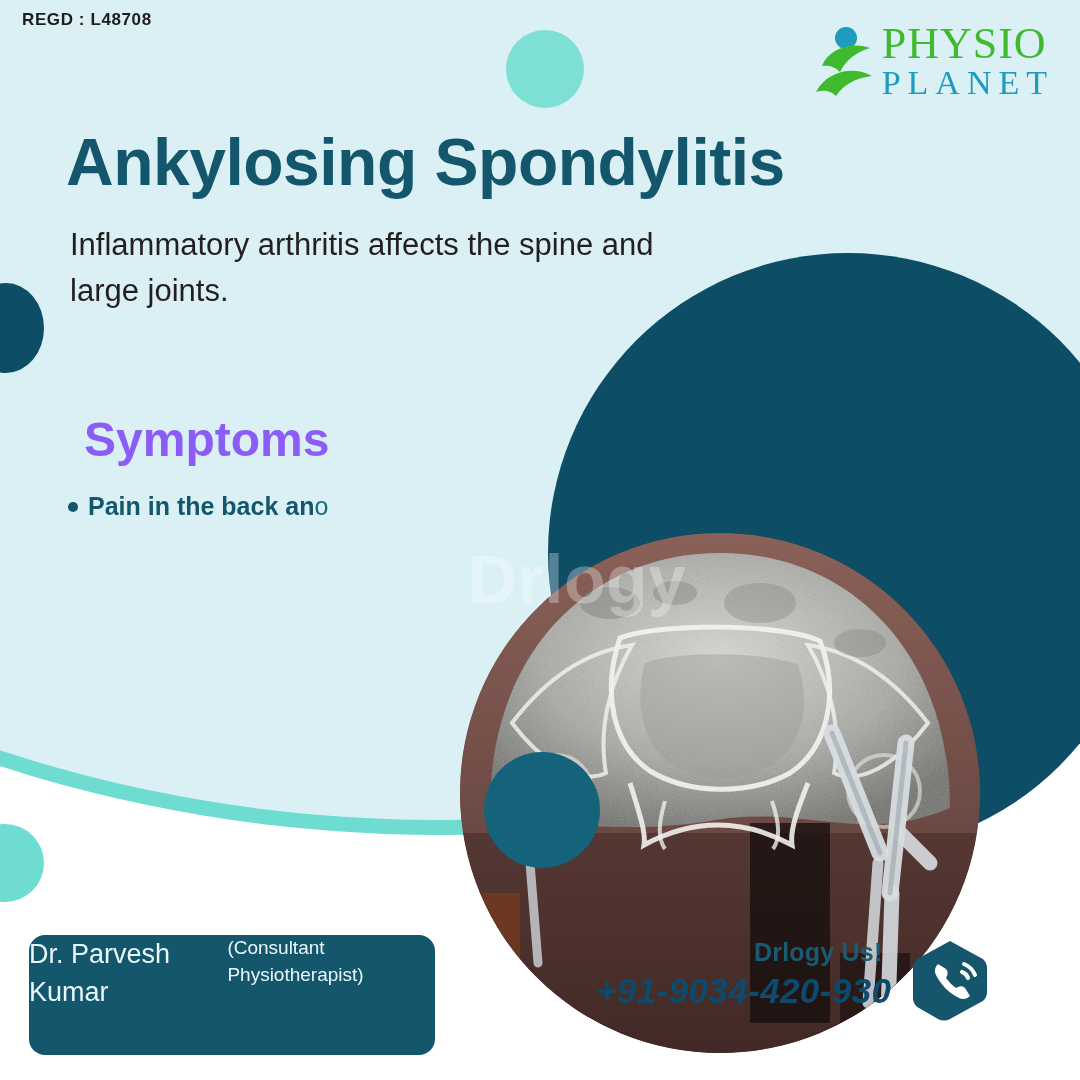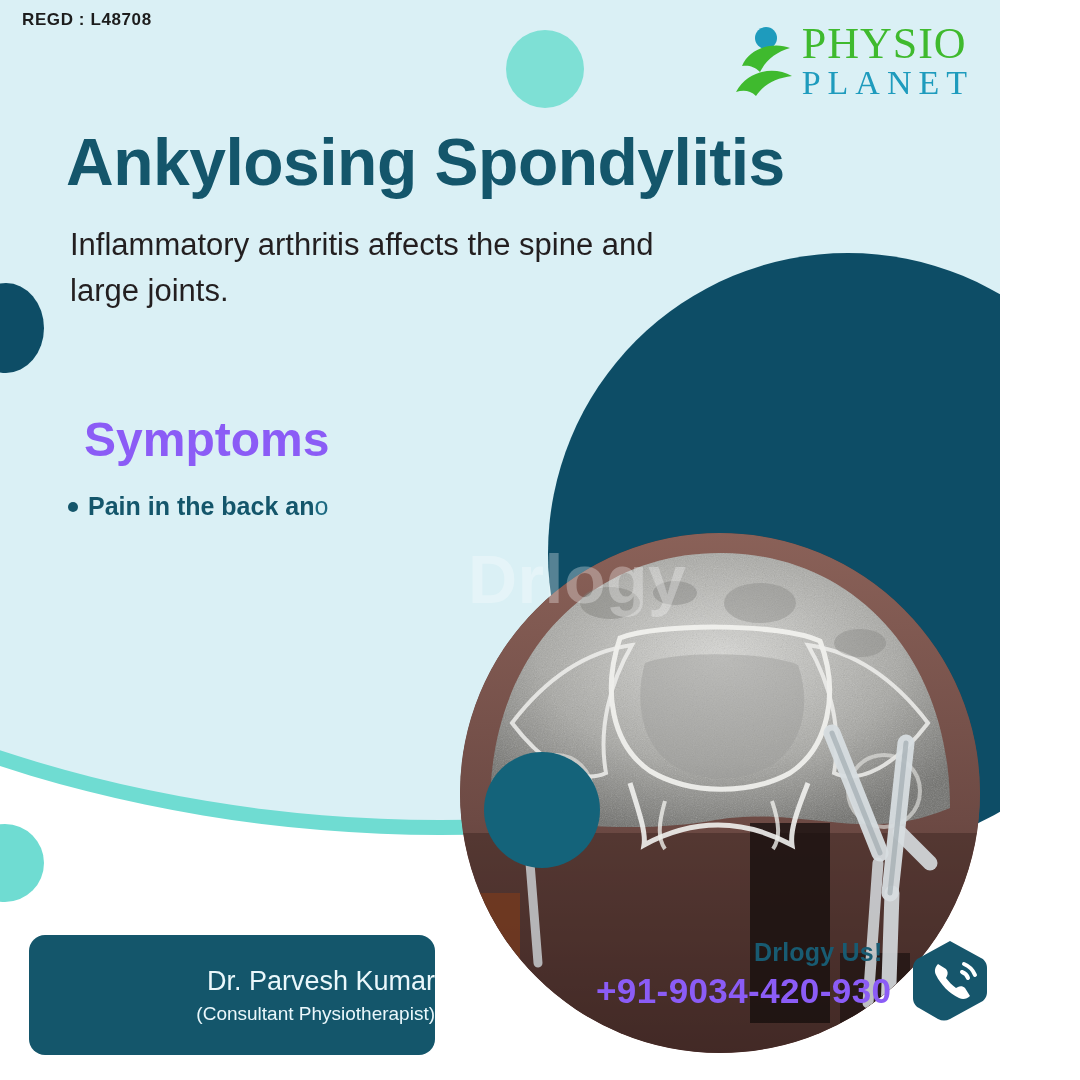--- a/index.html
+++ b/index.html
@@ -2,21 +2,21 @@
 <html><head>
 <meta charset="utf-8">
 <style>
   html, body {
     margin: 0;
     padding: 0;
     background: #ffffff;
   }
   .poster {
     position: relative;
-    width: 1000px;
+    width: 1080px;
     height: 1080px;
     overflow: hidden;
     background: #ffffff;
     font-family: "Liberation Sans", sans-serif;
   }
 
   
   .bg-white-base {
     position: absolute;
     inset: 0;
@@ -241,22 +241,22 @@
   
   .doctor-card {
     position: absolute;
     left: 29px;
     top: 935px;
     width: 406px;
     height: 120px;
     background: #14566b;
     border-radius: 16px;
     display: flex;
-    flex-direction: column;
-    align-items: flex-end;
+    flex-direction: row;
+    align-items: flex-start;
     justify-content: center;
     z-index: 20;
   }
   .doctor-name {
     font-size: 27px;
     color: #eaf7fb;
     line-height: 1.42;
   }
   .doctor-role {
     font-size: 19px;
@@ -275,23 +275,24 @@
   .contact-label {
     font-size: 25px;
     font-weight: bold;
     color: #185b72;
     letter-spacing: 0.2px;
     margin-left: 158px;
   }
   .contact-number {
     font-size: 35px;
     font-weight: bold;
-    color: #8b5cf6;
+    color: #0c4a6e;
     letter-spacing: 0.4px;
     margin-top: 4px;
+    font-style: italic;
   }
   .phone-badge {
     position: absolute;
     left: 908px;
     top: 938px;
     width: 84px;
     height: 84px;
     z-index: 14;
   }
   .phone-badge svg { display: block; width: 100%; height: 100%; }

